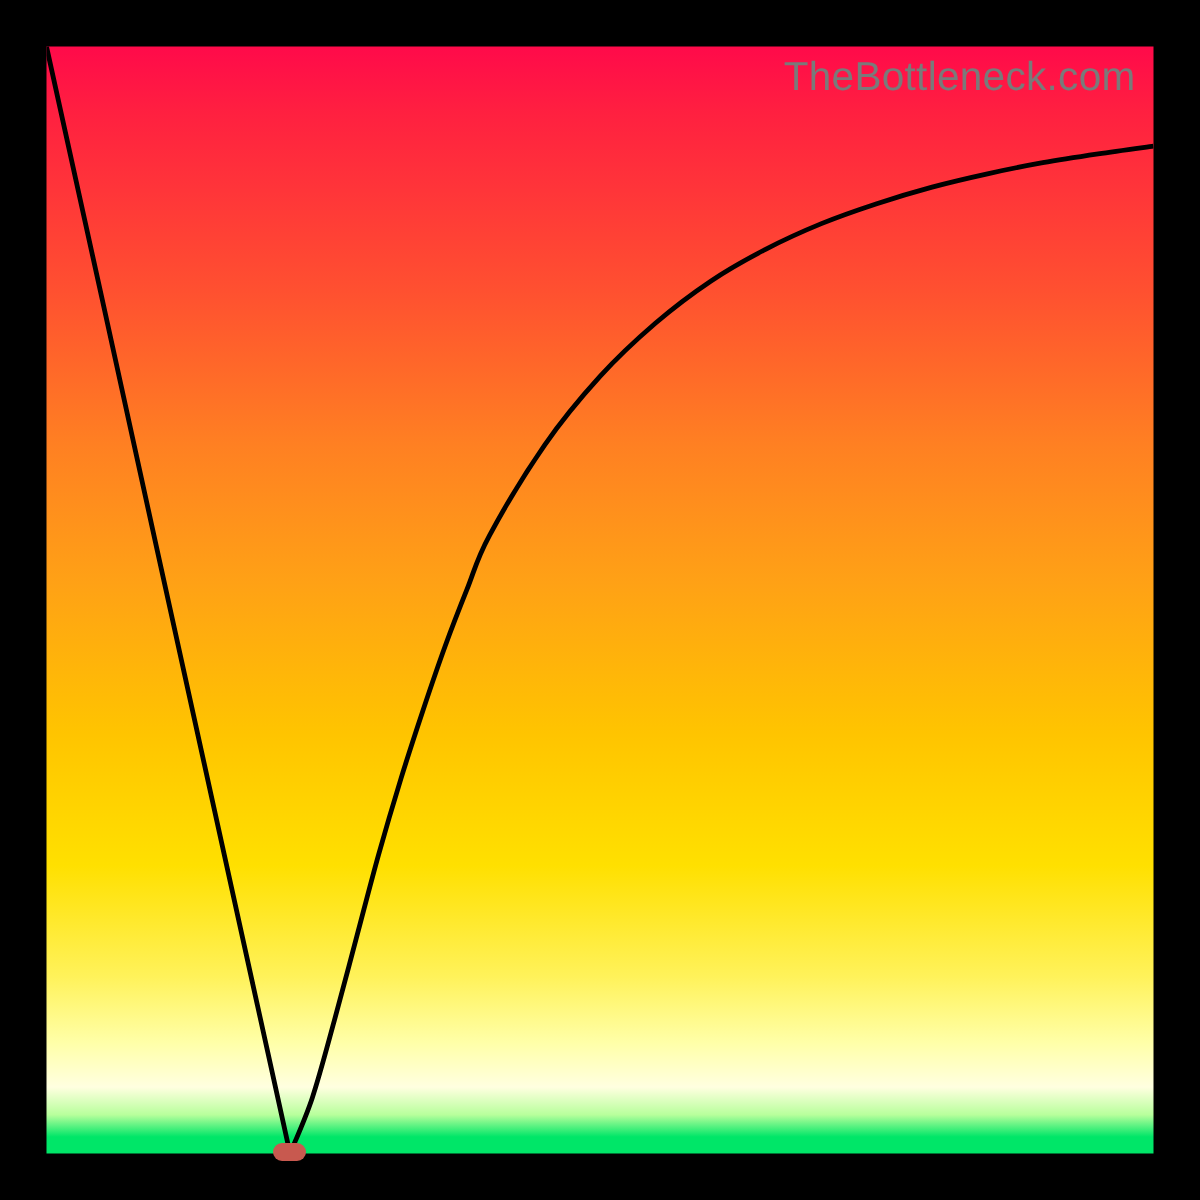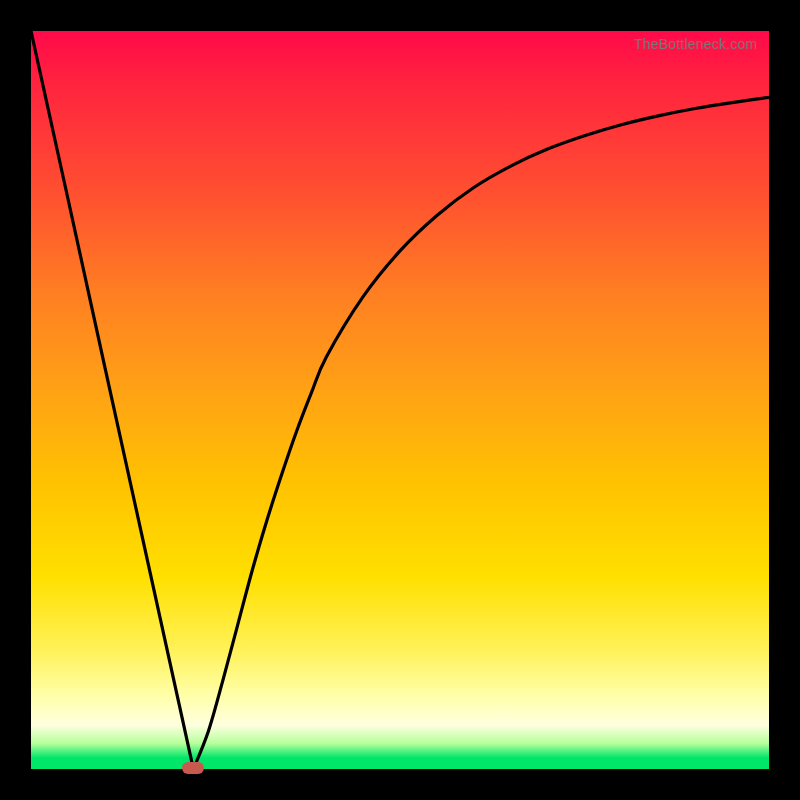--- a/index.html
+++ b/index.html
@@ -40,21 +40,21 @@
       #b8ff9c 96.5%,
       #00e668 98.5%,
       #00e668 100%
     );
   }
   .watermark {
     position: absolute;
     top: 5px;
     right: 12px;
     color: #7a7a7a;
-    font-size: 14px;
+    font-size: 27px;
     font-weight: 500;
     letter-spacing: 0.2px;
     font-family: Arial, Helvetica, sans-serif;
   }
   svg.curve {
     position: absolute;
     left: 0;
     top: 0;
     width: 738px;
     height: 738px;

